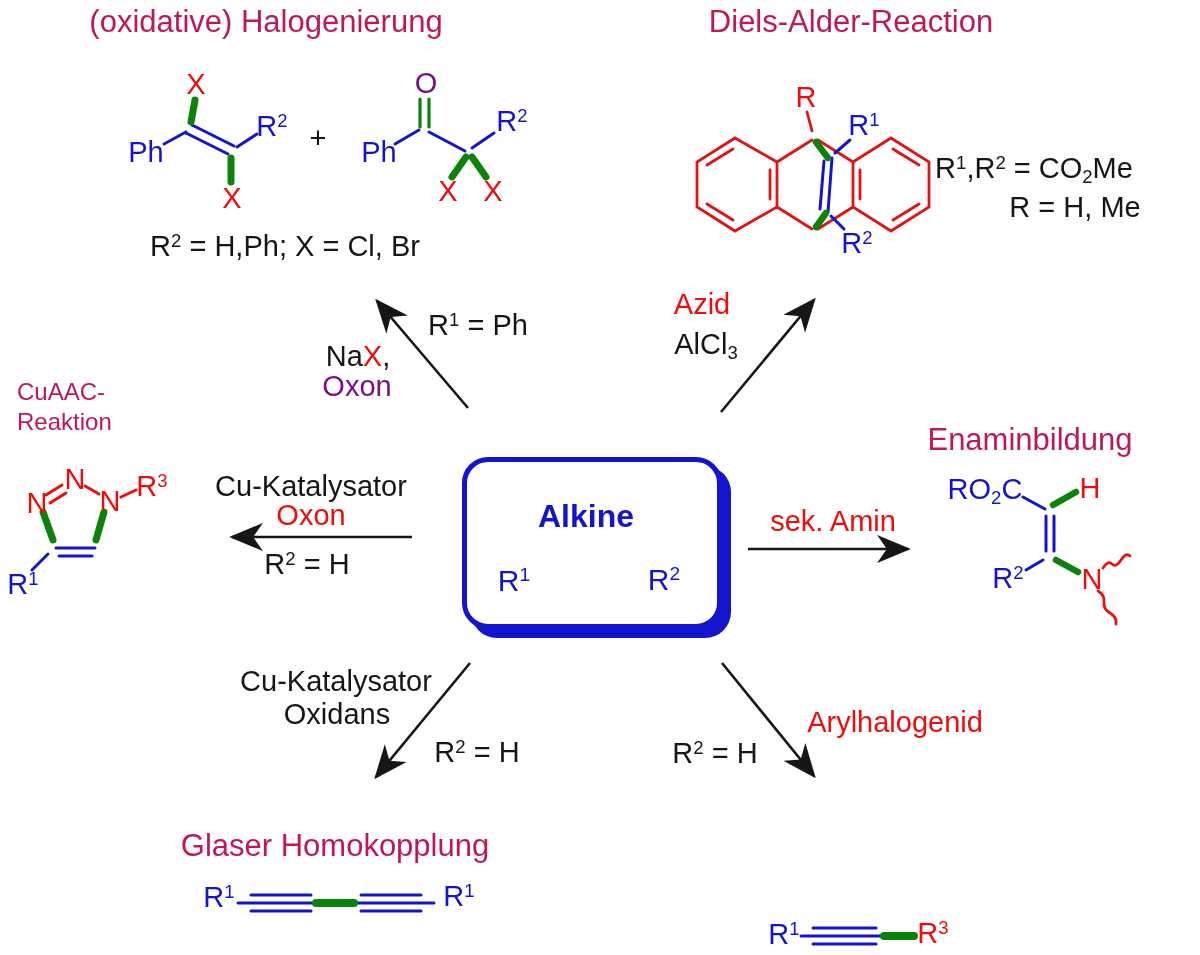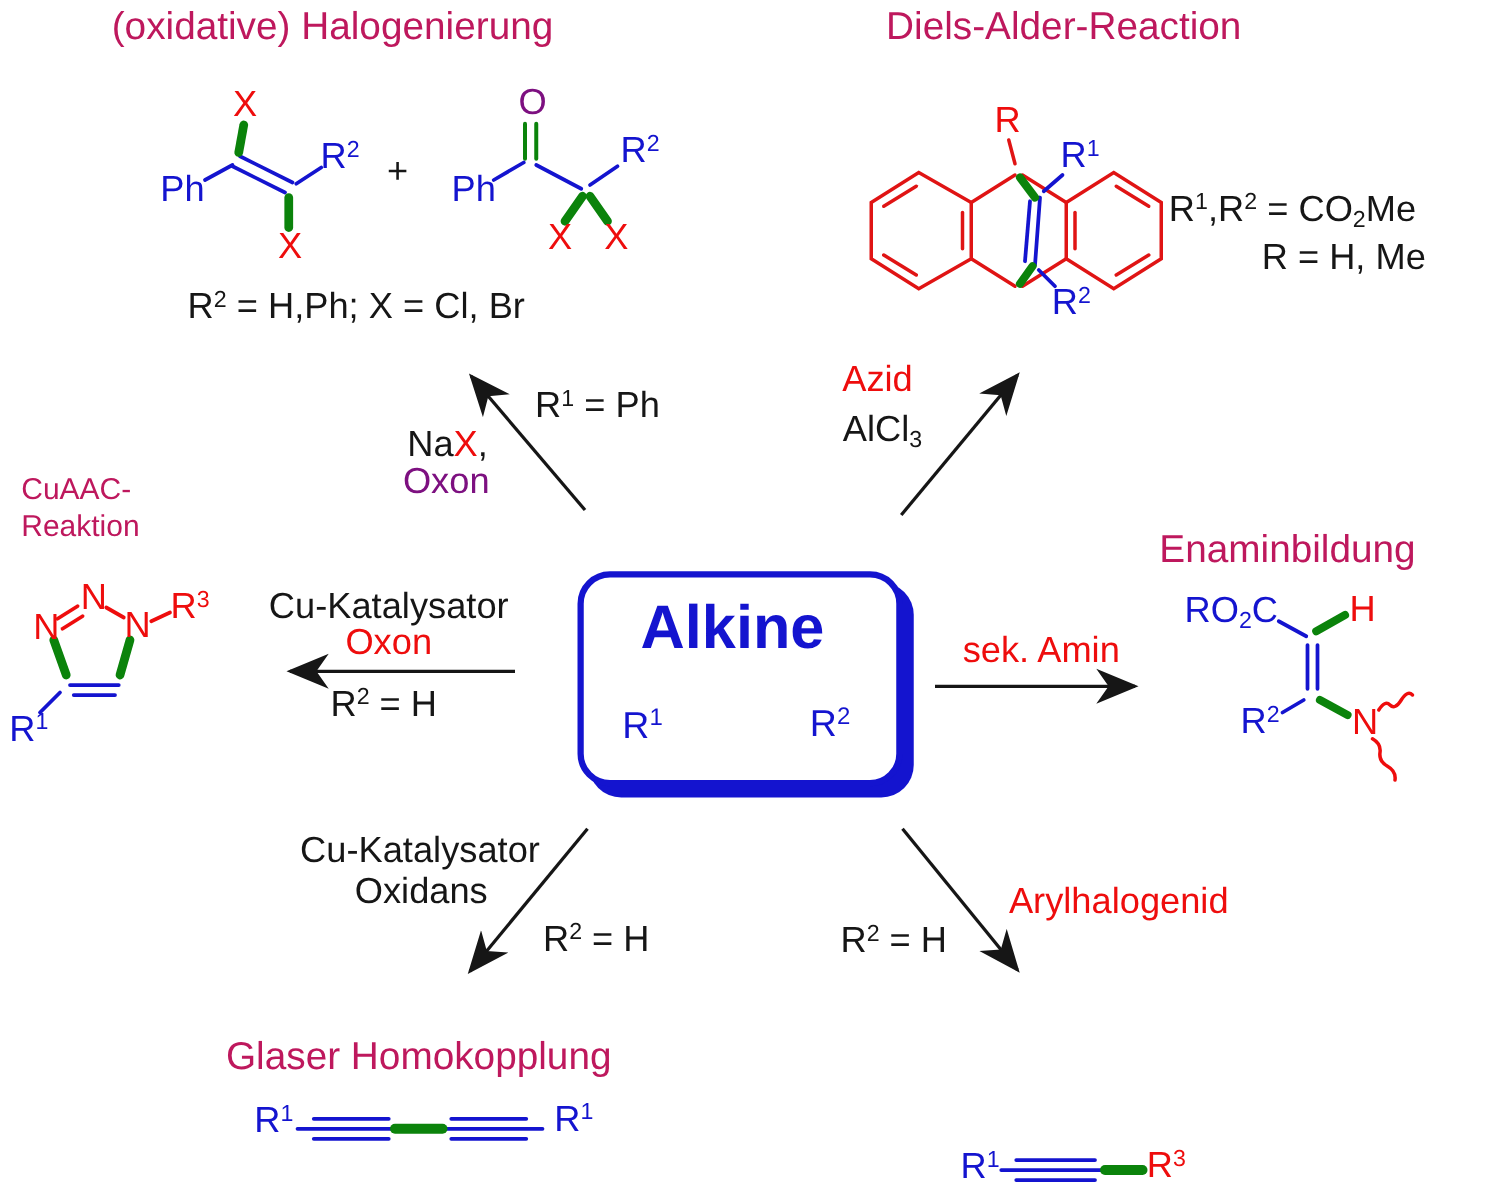--- a/index.html
+++ b/index.html
@@ -133,21 +133,21 @@
     </g>
 
     <g stroke-linecap="round">
       <line x1="536" y1="585" x2="644" y2="585" stroke="#1414cf" stroke-width="3.2"></line>
       <line x1="558" y1="577" x2="622" y2="577" stroke="#1414cf" stroke-width="3.2"></line>
       <line x1="558" y1="593" x2="622" y2="593" stroke="#1414cf" stroke-width="3.2"></line>
     </g>
   </svg>
 
   <div class="center-box"></div>
-  <span class="lbl blue bold" style="left:586px;top:503px;font-size:49px;">Alkine</span>
+  <span class="lbl blue bold" style="left:586px;top:516px;font-size:32px;">Alkine</span>
   <span class="lbl blue" style="left:514px;top:581px;font-size:30px;"><span>R</span><span class="sp">1</span></span>
   <span class="lbl blue" style="left:664px;top:580px;font-size:30px;"><span>R</span><span class="sp">2</span></span>
 
   <span class="lbl green t" style="left:266px;top:21px;">(oxidative) Halogenierung</span>
   <span class="lbl green t" style="left:851px;top:21px;">Diels-Alder-Reaction</span>
   <div class="cuaac-title green">
     <div>CuAAC-</div>
     <div>Reaktion</div>
   </div>
   <span class="lbl green t" style="left:1030px;top:439px;">Enaminbildung</span>

